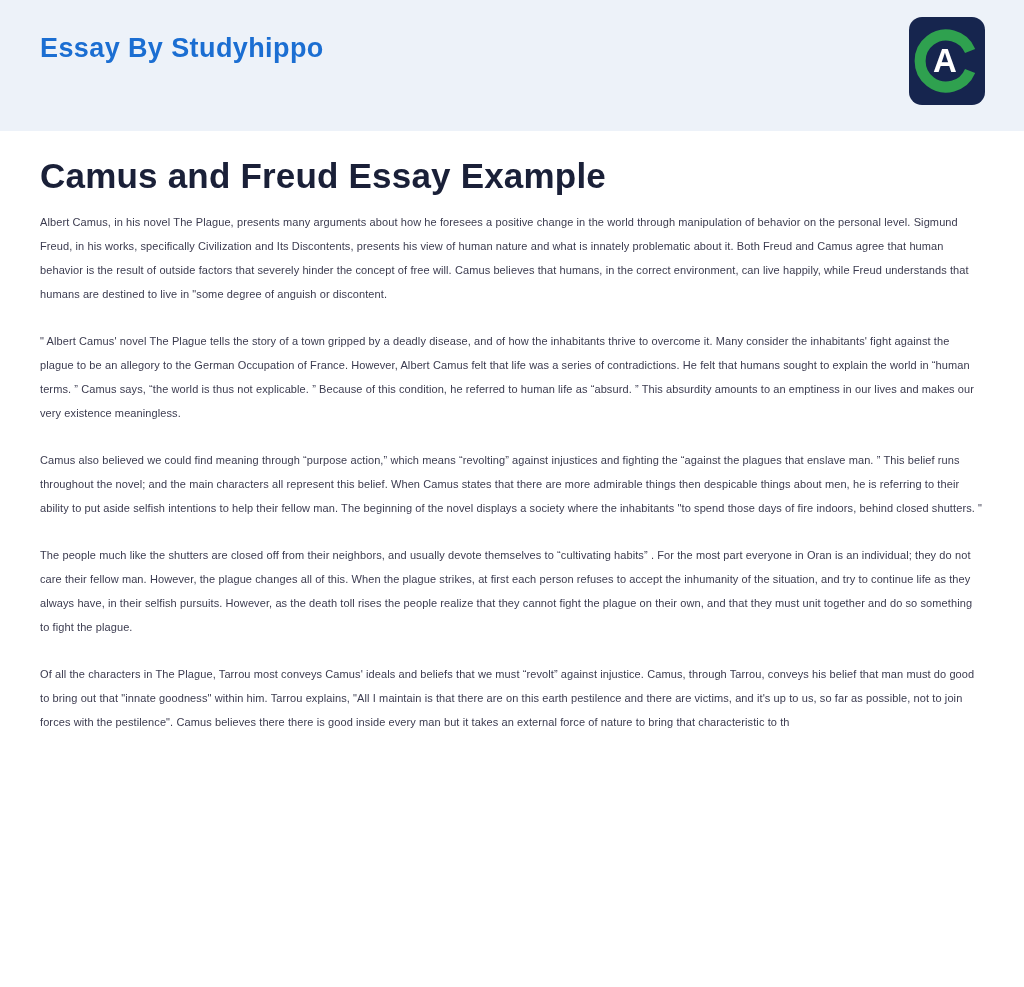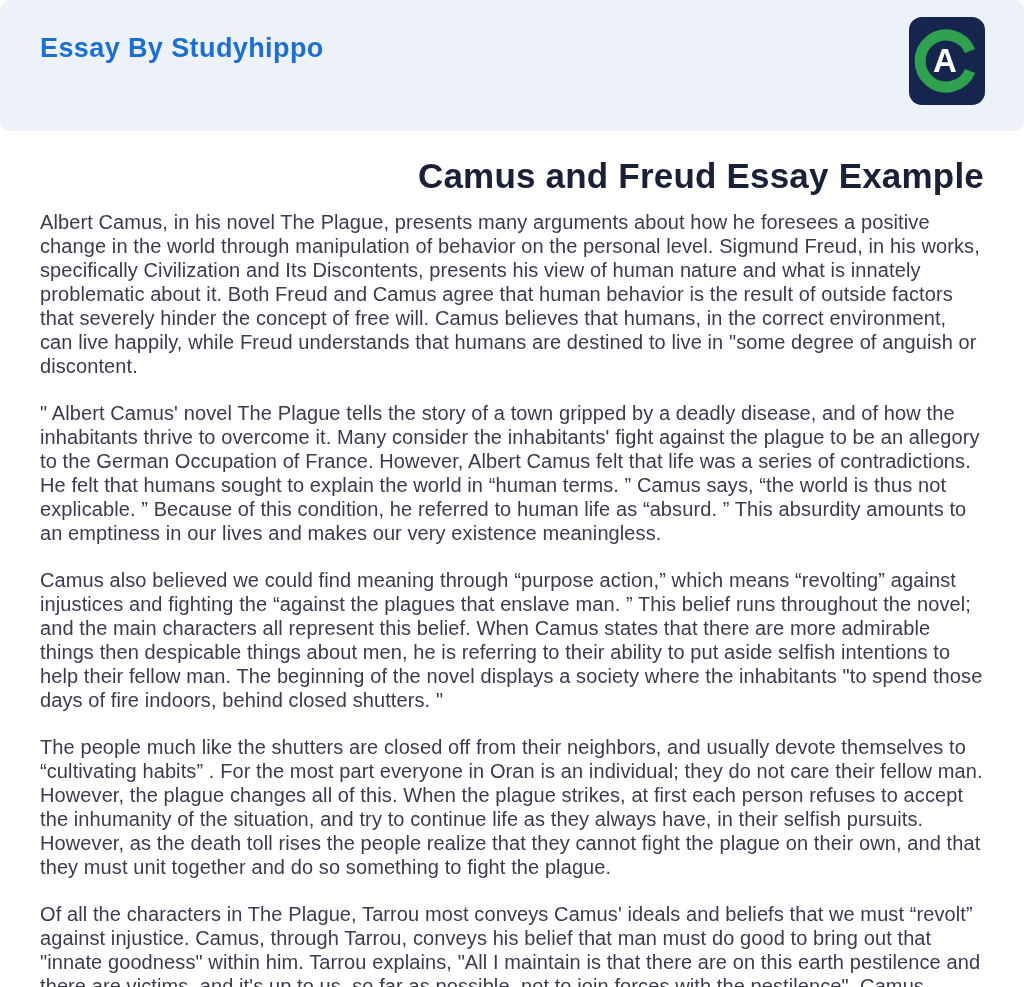--- a/index.html
+++ b/index.html
@@ -11,21 +11,20 @@
   body {
     height: 987px;
     overflow: hidden;
   }
   .site-header {
     position: relative;
     width: 100%;
     height: 131px;
     background: #edf2f9;
     padding: 33px 40px 17px 40px;
-    border-radius: 10px;
   }
   .site-title {
     color: #1b6ed2;
     font-size: 27px;
     font-weight: bold;
     letter-spacing: 0.4px;
   }
   .site-url {
     display: inline-block;
     margin-top: 13px;
@@ -44,25 +43,24 @@
   .logo svg { display: block; width: 100%; height: 100%; }
   main.article {
     padding: 25px 40px 0 40px;
   }
   .article-title {
     color: #1a2038;
     font-size: 35px;
     font-weight: bold;
     letter-spacing: 0.2px;
     margin-bottom: 14px;
-    text-align: right;
   }
   .article p {
     color: #3b3b4f;
-    font-size: 20px;
+    font-size: 11px;
     line-height: 24px;
     letter-spacing: 0.1px;
     margin-bottom: 23px;
     max-width: 946px;
   }
 </style>
 </head>
 <body>
 
 <header class="site-header">

